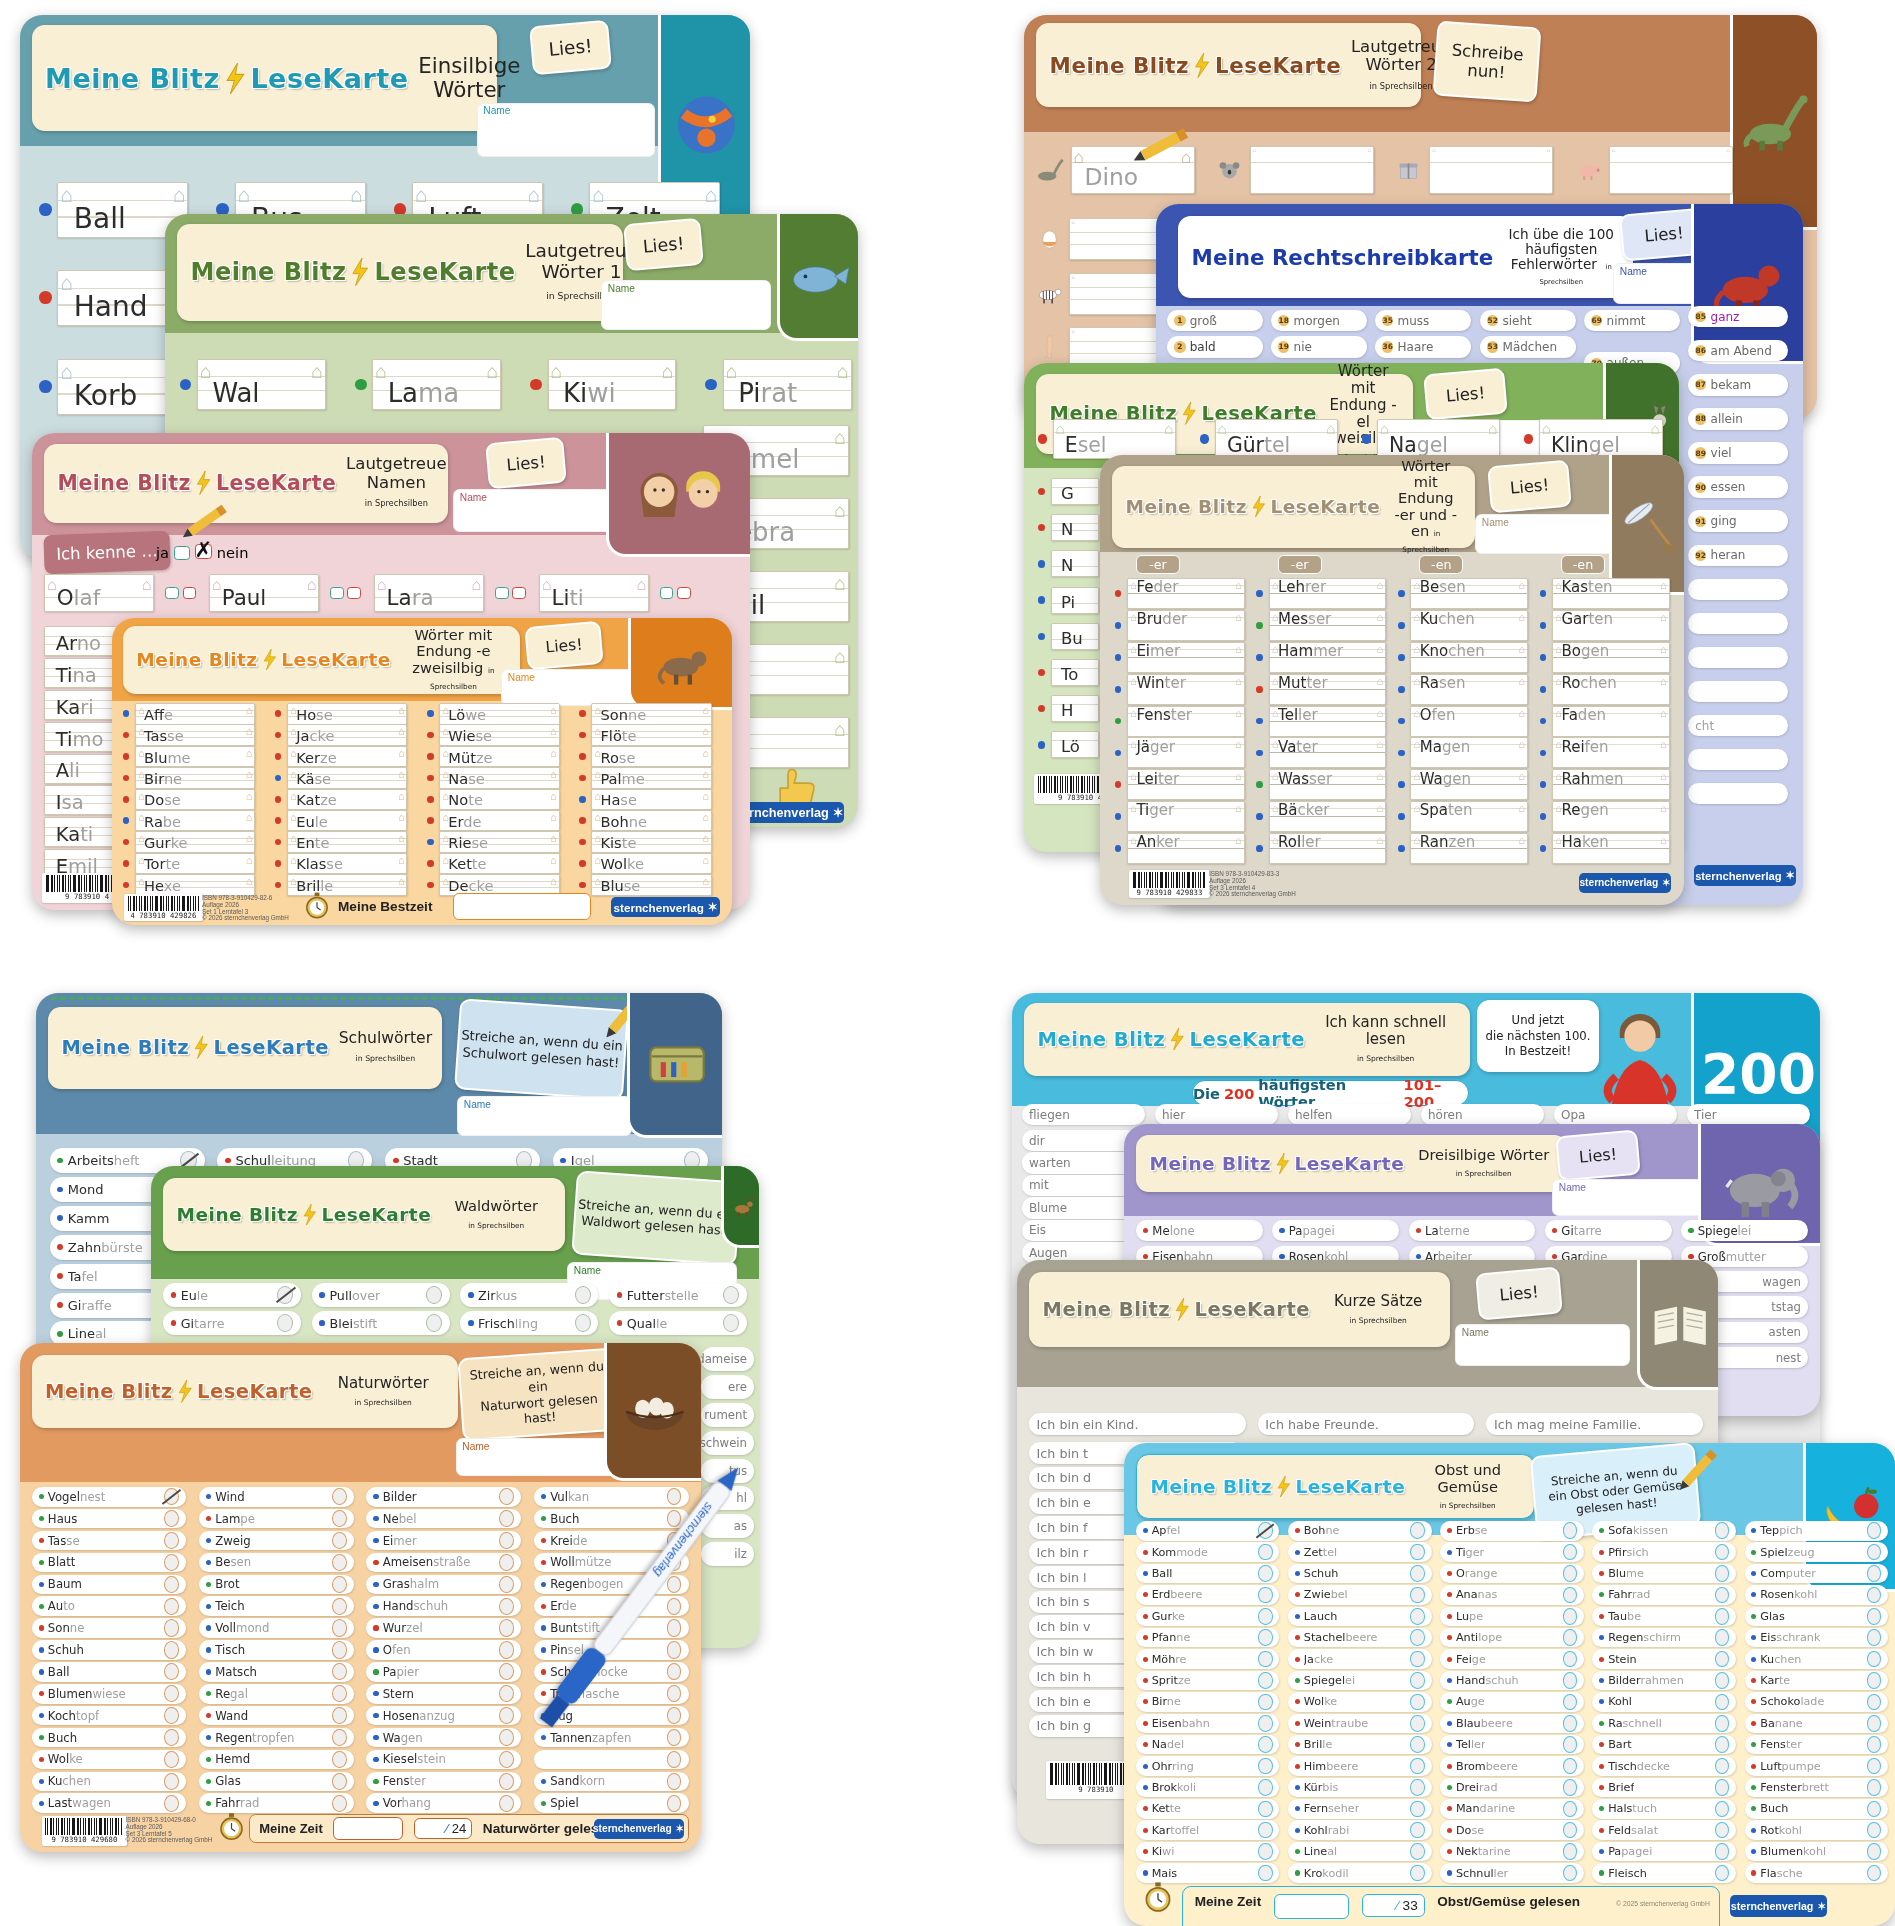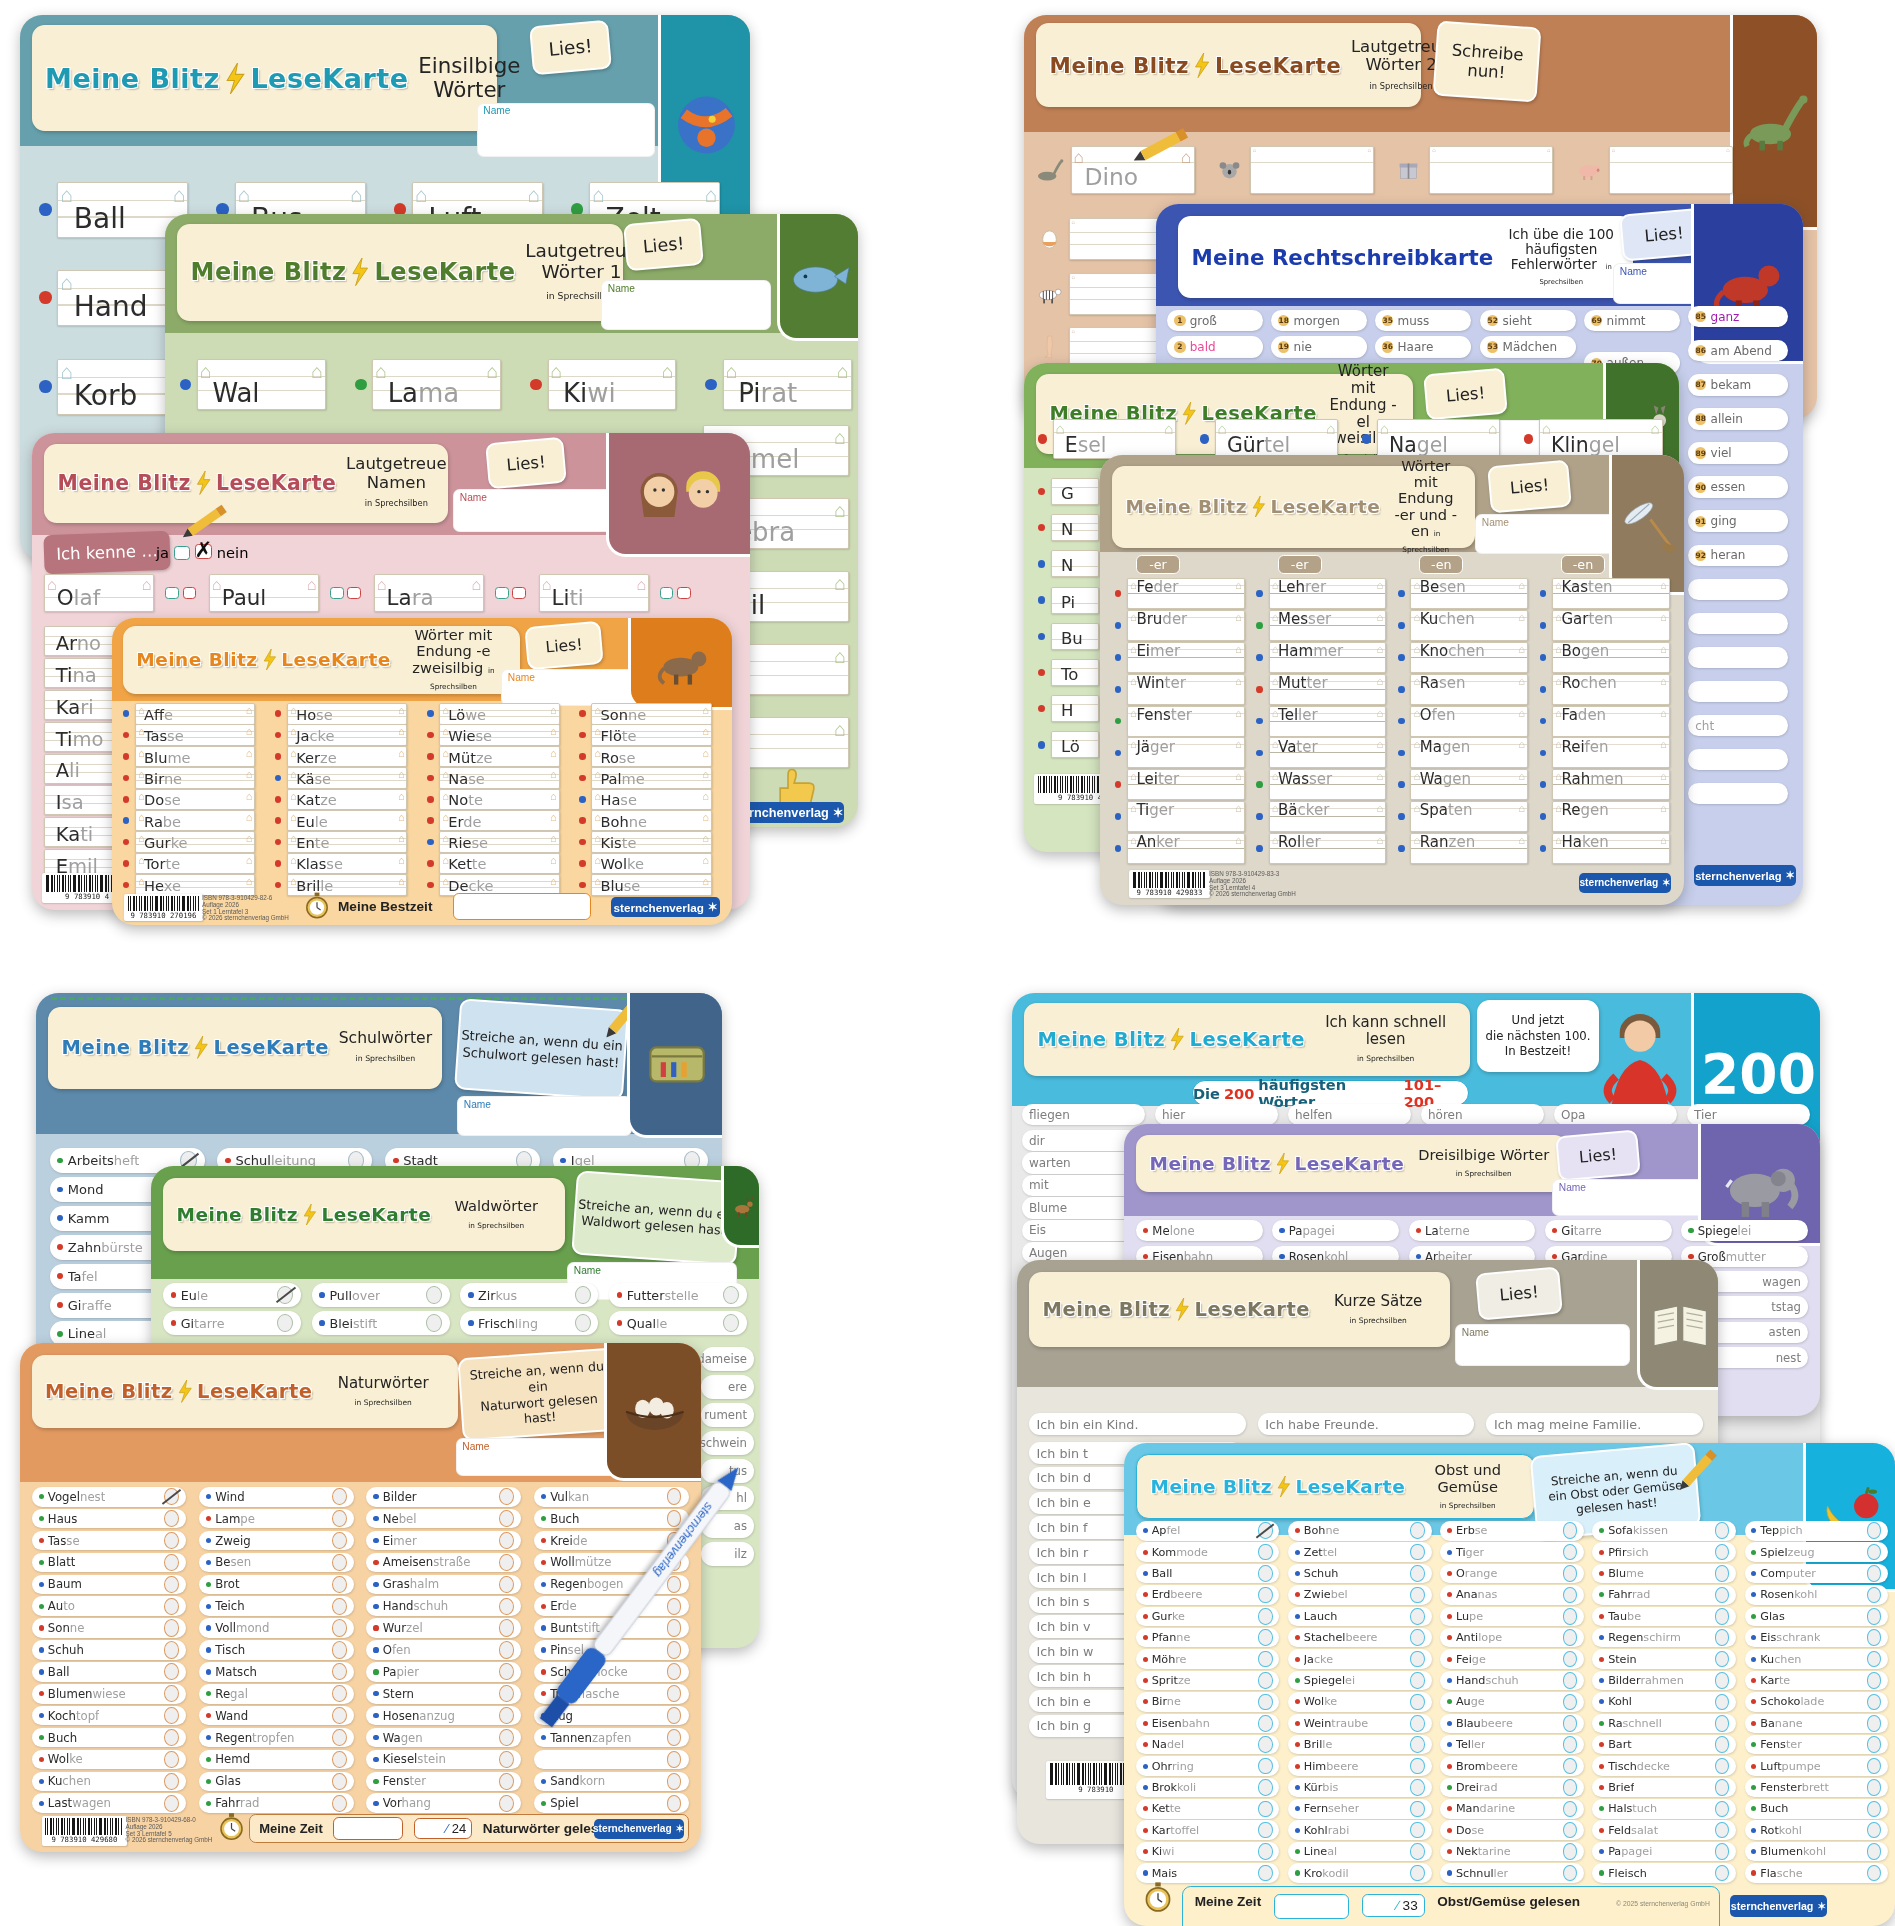--- a/index.html
+++ b/index.html
@@ -600,21 +600,21 @@
         </div>
         <div class="cw">
           <span class="dot" style="background: rgb(212, 58, 42);"></span>
           <div class="wcell">
             <div class="wt"><span class="txt"><span class="s1">Blu</span><span class="s2">se</span></span></div>
           </div>
         </div>
       </div>
   <div class="bc" style="left:12px;top:276px;width:71px;height:24px;">
         <div class="bars"></div>
-        <div class="bcd">9 783910 270196</div>
+        <div class="bcd">4 783910 429826</div>
       </div>
   <div class="isbn grid" style="left:90px;top:276px;width:92px;grid-auto-rows:6.8px;">
         <div class="line">ISBN 978-3-910429-82-6</div>
         <div class="line">Auflage 2026</div>
         <div class="line">Set 1  Lerntafel 3</div>
         <div class="line">© 2026 sternchenverlag GmbH</div>
       </div>
   <svg class="abs" viewBox="0 0 100 110" style="left:190px;top:271px;width:30px;height:33px;">
         <circle cx="50" cy="62" r="34" fill="#e8c25a" stroke="#8a6a20" stroke-width="5"></circle>
         <circle cx="50" cy="62" r="24" fill="#fff"></circle>
@@ -747,21 +747,21 @@
   <div class="grid" style="left:11.2px;top:106px;width:96px;grid-auto-rows:21.4px;row-gap:4.9px;font-size:12px;">
         <div class="cw">
           <div class="pill">
             <span class="nbadge">1</span>
             <span class="txt"><span class="s2" style="color: rgb(106, 106, 106);">groß</span></span>
           </div>
         </div>
         <div class="cw">
           <div class="pill">
             <span class="nbadge">2</span>
-            <span class="txt"><span class="s2" style="color: #ec4899;">bald</span></span>
+            <span class="txt"><span class="s2" style="color: #404040;">bald</span></span>
           </div>
         </div>
       </div>
   <div class="grid" style="left:115px;top:106px;width:96px;grid-auto-rows:21.4px;row-gap:4.9px;font-size:12px;">
         <div class="cw">
           <div class="pill">
             <span class="nbadge">18</span>
             <span class="txt"><span class="s2" style="color: rgb(106, 106, 106);">morgen</span></span>
           </div>
         </div>

